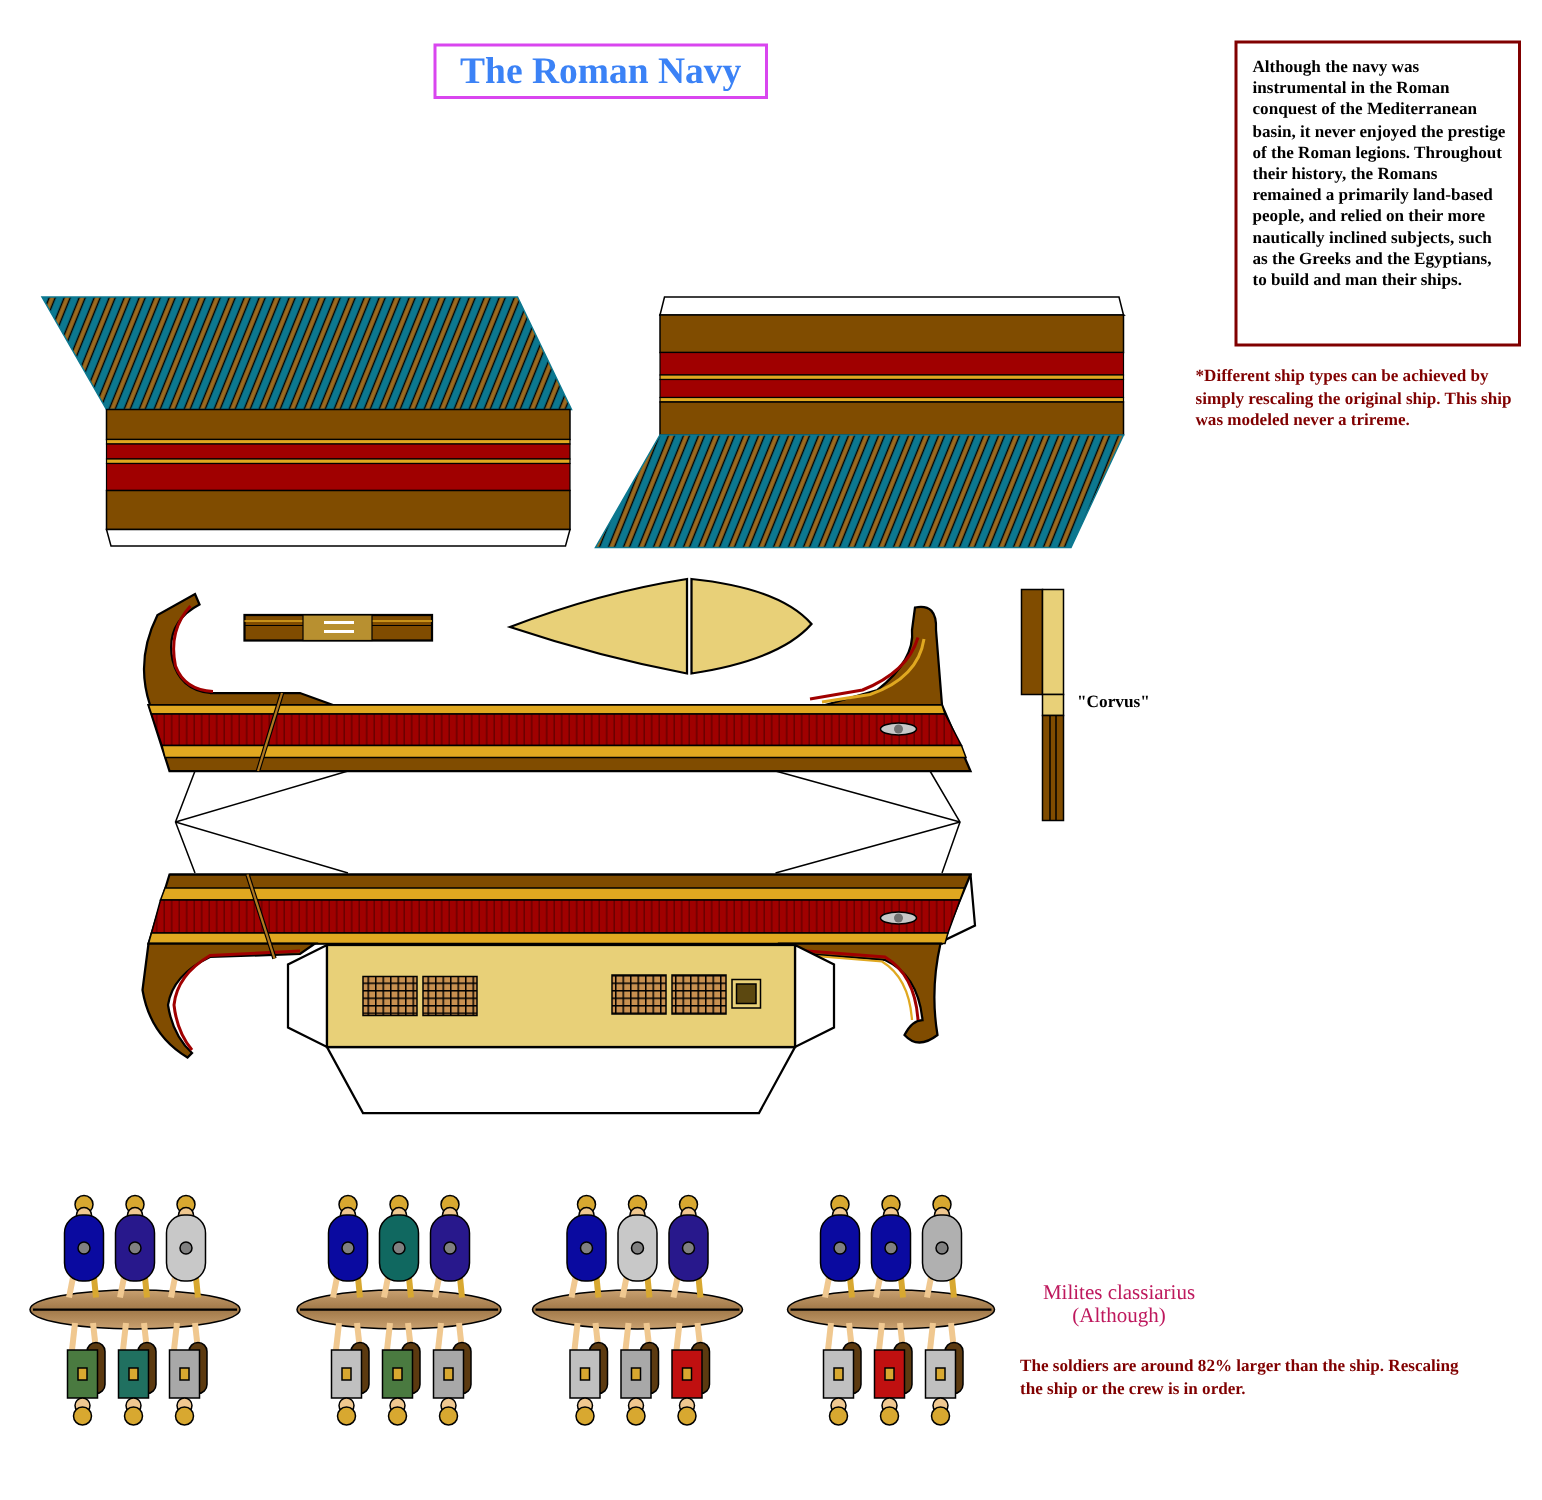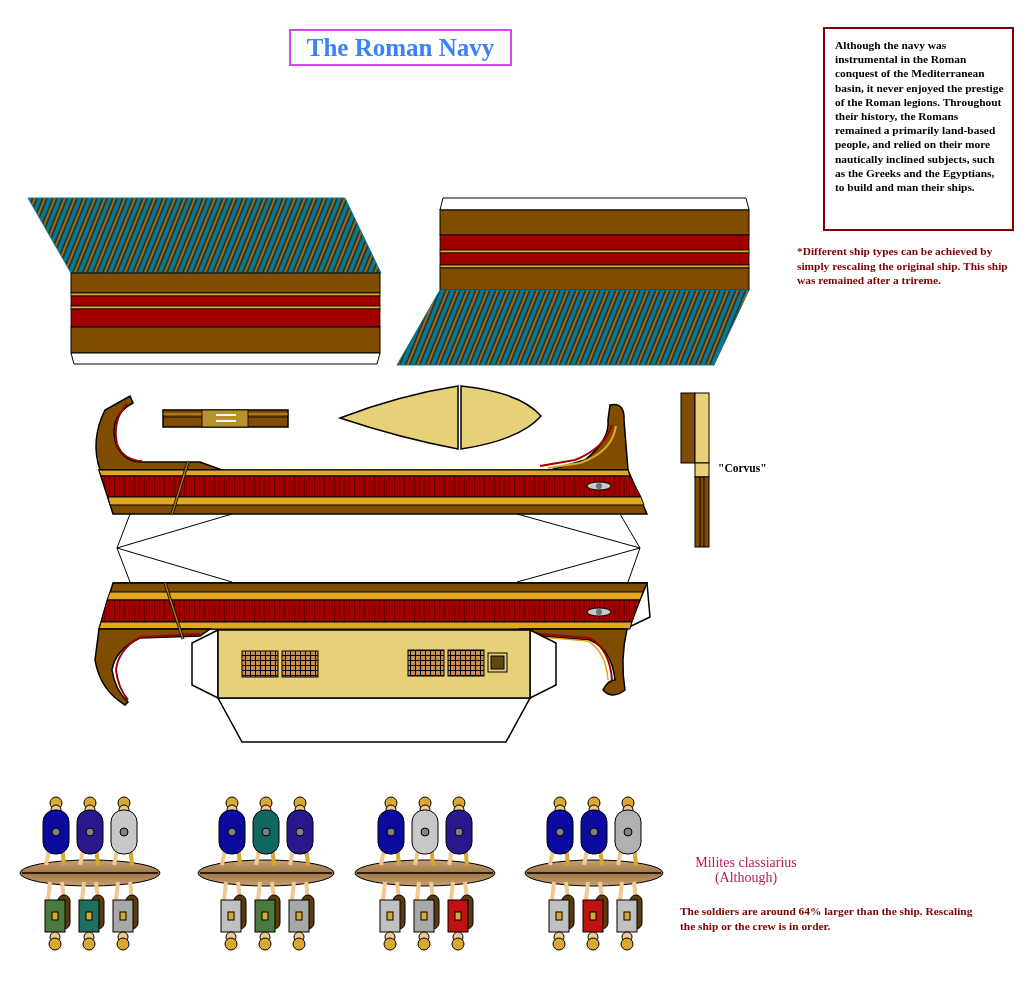--- a/index.html
+++ b/index.html
@@ -28,21 +28,21 @@
 </style>
 </head>
 <body>
 
 <div class="abs title-box">The Roman Navy</div>
 
 <div class="abs info-box">
   <span>Although the navy was instrumental in the Roman conquest of the Mediterranean basin, it never enjoyed the prestige of the Roman legions. Throughout their history, the Romans remained a primarily land-based people, and relied on their more nautically inclined subjects, such as the Greeks and the Egyptians, to build and man their ships.</span>
 </div>
 
-<div class="abs note-red note-top">*Different ship types can be achieved by simply rescaling the original ship. This ship was remained after a trireme.</div>
+<div class="abs note-red note-top">*Different ship types can be achieved by simply rescaling the original ship. This ship was modeled never a trireme.</div>
 
 <svg width="1028" height="1000" viewBox="0 0 1028 1000">
   <defs>
     <pattern id="oars" width="10" height="200" patternUnits="userSpaceOnUse" patternTransform="skewX(-22)">
       <rect width="10" height="200" fill="#0C7890"></rect>
       <rect x="3" width="4" height="200" fill="#9A6A20"></rect>
       <line x1="3" y1="0" x2="3" y2="200" stroke="#000" stroke-width="1"></line>
       <line x1="7" y1="0" x2="7" y2="200" stroke="#000" stroke-width="1"></line>
     </pattern>
     <pattern id="redstripes" width="5" height="40" patternUnits="userSpaceOnUse">
@@ -404,13 +404,13 @@
     </g>
 </svg>
 
 <div class="abs corvus-label">"Corvus"</div>
 
 <div class="abs marines-label">
   <div>Milites classiarius</div>
   <div>(Although)</div>
 </div>
 
-<div class="abs note-red note-bottom">The soldiers are around 64% larger than the ship. Rescaling the ship or the crew is in order.</div>
+<div class="abs note-red note-bottom">The soldiers are around 82% larger than the ship. Rescaling the ship or the crew is in order.</div>
 
 </body></html>

